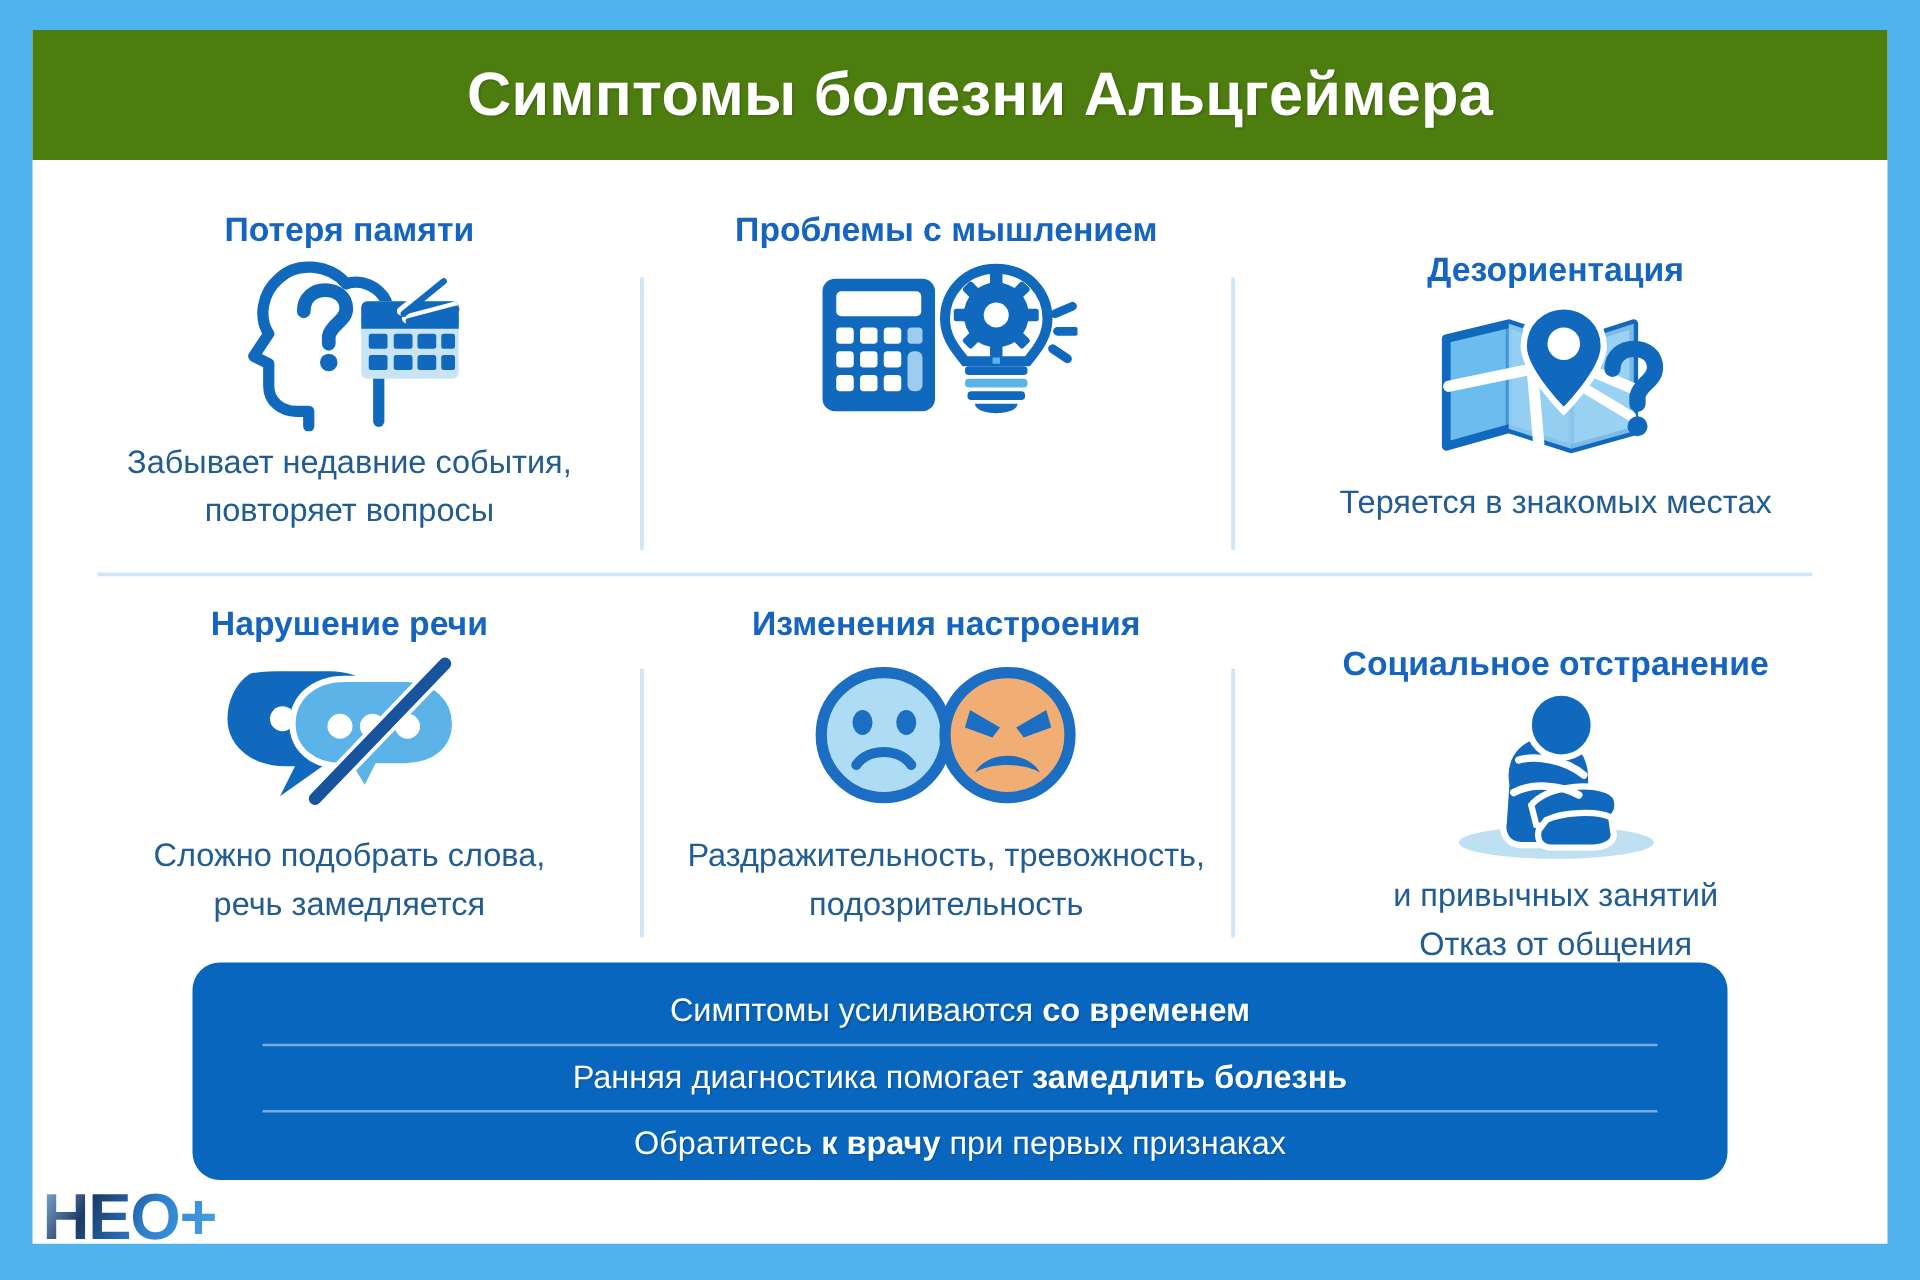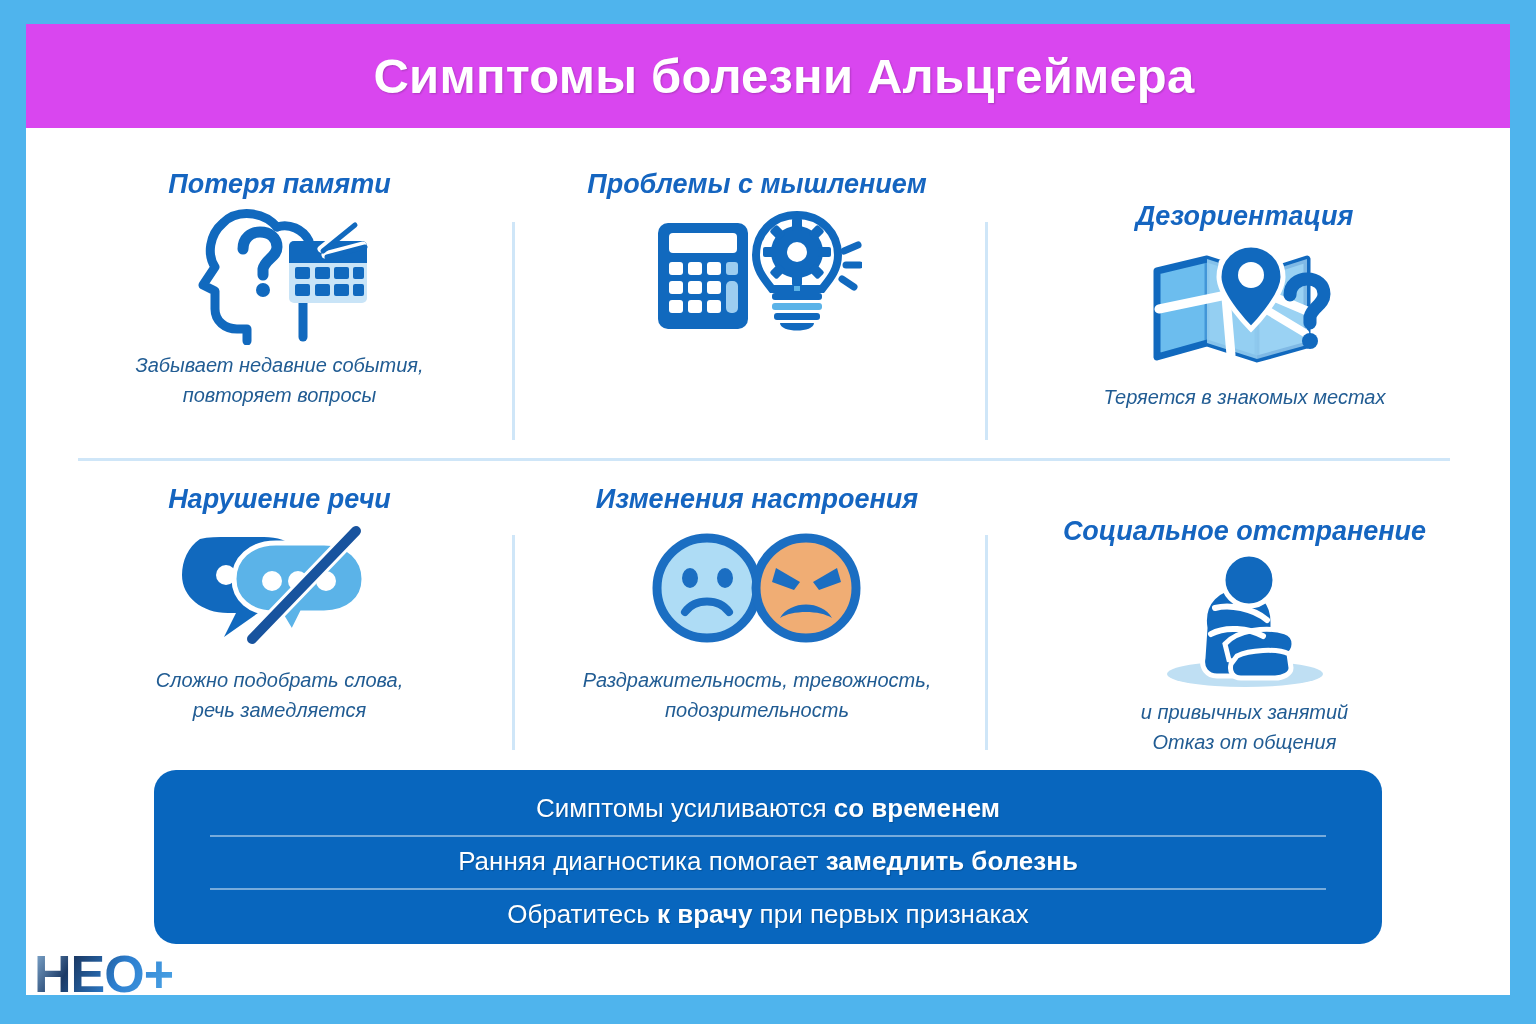--- a/index.html
+++ b/index.html
@@ -19,52 +19,52 @@
     left:26px; top:24px;
     width:1484px; height:971px;
     background:#FFFFFF;
     box-shadow:0 0 0 0 rgba(0,0,0,0);
   }
   
   #header {
     position:absolute;
     left:26px; top:24px;
     width:1484px; height:104px;
-    background:#d946ef;
+    background:#4d7c0f;
     display:flex; align-items:center; justify-content:center;padding-left:32px;
   }
   #header-title {
     color:#FFFFFF;
     font-size:49px;
     font-weight:bold;
     letter-spacing:.2px;
     text-shadow:1px 1px 2px rgba(0,0,0,.20);
     white-space:nowrap;
   }
   
   #grid {
     position:absolute;
     left:52px; top:150px;
-    width:1430px; height:600px;font-style:italic;
+    width:1430px; height:600px;
   }
   .panel { position:absolute; text-align:center; }
   .panel-title {
     color:#1565C0;
     font-weight:bold;
     font-size:27px;
     white-space:nowrap;
     line-height:1.1;
   }
   .panel-icon {
     height:150px;
     display:flex; align-items:center; justify-content:center;
   }
   .panel-desc {
     color:#215C93;
-    font-size:20px;
+    font-size:26px;
     line-height:1.5;
   }
   
   .col1 { left:0px;   width:455px; }
   .col2 { left:470px; width:470px; }
   .col3 { left:955px; width:475px;margin-top:32px; }
   .row1 { top:20px;  }
   .row2 { top:335px; }
 
   

